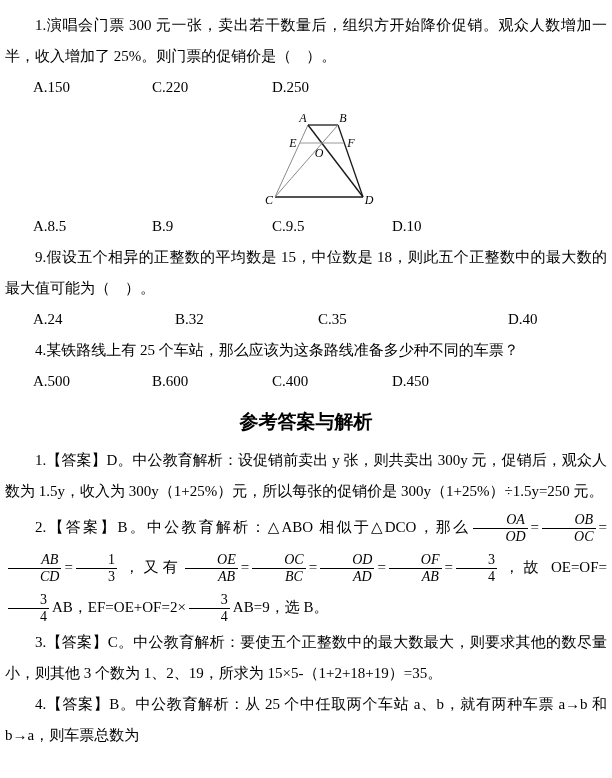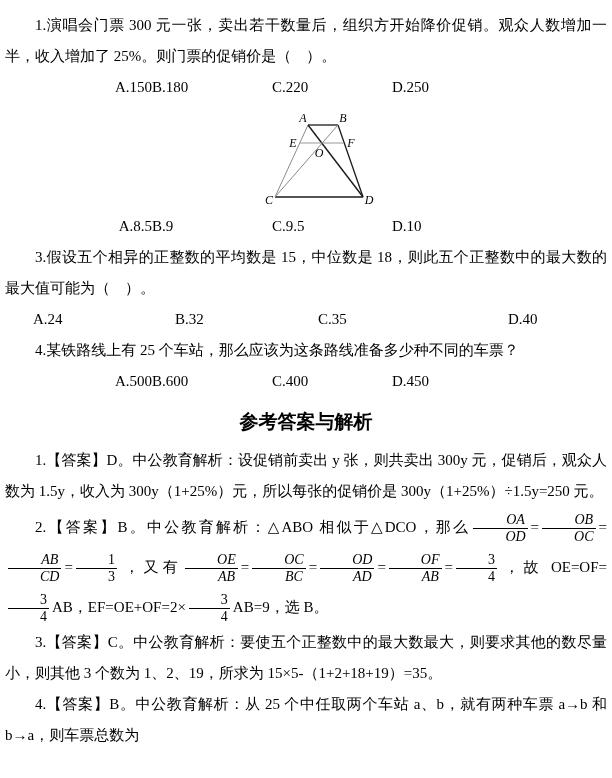--- a/index.html
+++ b/index.html
@@ -5,21 +5,21 @@
   html,body{margin:0;padding:0;}
   body{
     width:612px;height:778px;background:#ffffff;color:#000000;
     font-family:"Liberation Serif","DejaVu Serif",serif;
     font-size:15px;line-height:31px;overflow:hidden;
   }
   .doc{padding:10px 5px 0 5px;box-sizing:border-box;}
   p.para{margin:0;text-indent:2em;text-align:justify;}
   .options{display:flex;padding-left:28px;line-height:31px;}
   .options span{display:inline-block;white-space:nowrap;}
-  .optA span:nth-child(1){width:119px;text-align:right;}
+  .optA span:nth-child(1){width:119px;}
   .optA span:nth-child(2){width:120px;}
   .optA span:nth-child(3){width:120px;}
   .optB span:nth-child(1){width:142px;}
   .optB span:nth-child(2){width:143px;}
   .optB span:nth-child(3){width:190px;}
   .fig{margin:4px 0 4px 250px;width:125px;height:100px;}
   .fig svg{display:block;}
   .fig text{font-family:"Liberation Serif","DejaVu Serif",serif;font-style:italic;font-size:12px;}
   .heading{text-align:center;font-weight:bold;font-size:19px;line-height:26px;margin:12px 0 10px 0;}
   .math{line-height:40px;}
@@ -32,21 +32,20 @@
   .frac.it{font-style:italic;}
 </style>
 </head>
 <body>
 
 <div class="doc">
 
   <p class="para">1.演唱会门票 300 元一张，卖出若干数量后，组织方开始降价促销。观众人数增加一半，收入增加了 25%。则门票的促销价是（　）。</p>
   <div class="options optA">
     <span>A.150</span>
-    <span>B.180</span>
     <span>C.220</span>
     <span>D.250</span>
   </div>
 
 
   <div class="fig">
     <svg width="125" height="100" viewBox="0 0 125 100">
       <line x1="53" y1="18" x2="83" y2="18" stroke="#1a1a1a" stroke-width="1.3"></line>
       <line x1="83" y1="18" x2="108" y2="90" stroke="#1a1a1a" stroke-width="1.3"></line>
       <line x1="20" y1="90" x2="108" y2="90" stroke="#1a1a1a" stroke-width="1.3"></line>
@@ -64,21 +63,21 @@
     </svg>
   </div>
 
   <div class="options optA">
     <span>A.8.5</span>
     <span>B.9</span>
     <span>C.9.5</span>
     <span>D.10</span>
   </div>
 
-  <p class="para">3.假设五个相异的正整数的平均数是 15，中位数是 18，则此五个正整数中的最大数的最大值可能为（　）。</p>
+  <p class="para">9.假设五个相异的正整数的平均数是 15，中位数是 18，则此五个正整数中的最大数的最大值可能为（　）。</p>
   <div class="options optB">
     <span>A.24</span>
     <span>B.32</span>
     <span>C.35</span>
     <span>D.40</span>
   </div>
 
   <p class="para">4.某铁路线上有 25 个车站，那么应该为这条路线准备多少种不同的车票？</p>
   <div class="options optA">
     <span>A.500</span>

